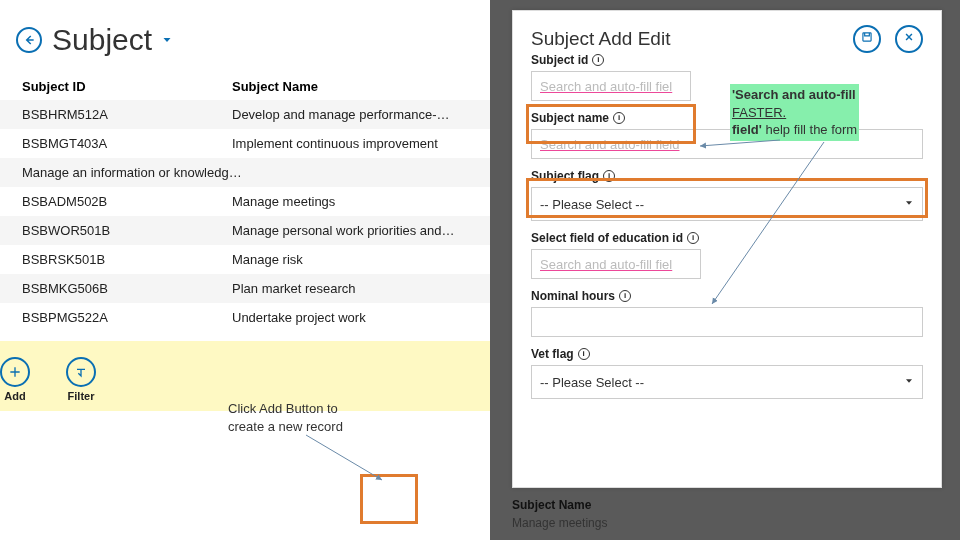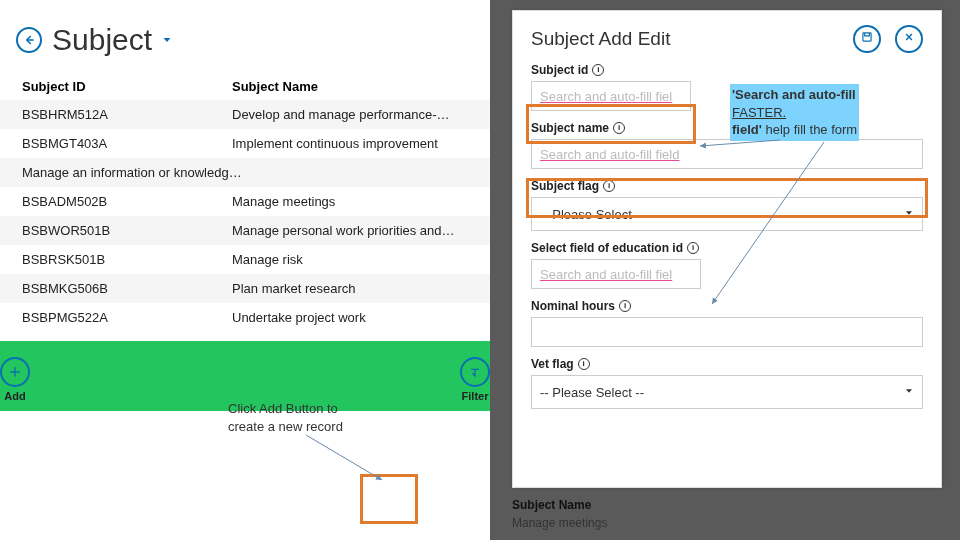--- a/index.html
+++ b/index.html
@@ -15,58 +15,58 @@
 .dropdown-toggle { margin-left: 8px; color: #0a6fb3; display: inline-flex; align-items: center; }
 .dropdown-toggle svg { width: 14px; height: 14px; }
 
 .table-head { display: flex; padding: 18px 16px 6px 22px; font-size: 13px; font-weight: 700; color: #000; }
 .col-id { width: 210px; }
 .col-name { flex: 1; }
 .row { display: flex; padding: 7px 16px 7px 22px; font-size: 13px; color: #222; align-items: center; }
 .row:nth-child(odd) { background: #f5f5f5; }
 .row:nth-child(even) { background: #fff; }
 
-.footer-bar { position: absolute; left: 0; bottom: 0; width: 100%; height: 70px; background: #22c55e; display: flex; align-items: center; justify-content: space-between; gap: 36px; padding-top: 6px; }
+.footer-bar { position: absolute; left: 0; bottom: 0; width: 100%; height: 70px; background: #fef9c3; display: flex; align-items: center; justify-content: flex-start; gap: 36px; padding-top: 6px; }
 .footer-btn { display: flex; flex-direction: column; align-items: center; cursor: pointer; }
 .footer-circle { width: 30px; height: 30px; border: 2px solid #0a6fb3; border-radius: 50%; display: flex; align-items: center; justify-content: center; }
 .footer-circle svg { width: 16px; height: 16px; stroke: #0a6fb3; fill: none; stroke-width: 2; }
 .footer-label { font-size: 11px; font-weight: 600; color: #222; margin-top: 3px; }
 .add-highlight { position: absolute; bottom: 16px; left: 360px; width: 58px; height: 50px; border: 3px solid #e07b2e; pointer-events: none; }
 
 
 .callout-left { position: absolute; left: 228px; top: 400px; font-size: 13px; color: #333; line-height: 1.35; }
 
 
 .right-dim { position: absolute; left: 490px; top: 0; width: 470px; height: 540px; background: #5a5a5a; }
 .dim-snippet { position: absolute; left: 512px; top: 498px; font-size: 12px; color: #111; font-weight: 700; }
 .dim-snippet2 { position: absolute; left: 512px; top: 516px; font-size: 12px; color: #333; }
 
 
 .panel { position: absolute; left: 512px; top: 10px; width: 430px; height: 478px; background: #fff; border: 1px solid #ddd; box-shadow: 0 0 4px rgba(0,0,0,0.15); overflow: hidden; }
 .panel-inner { padding: 14px 18px 10px 18px; height: 100%; overflow: hidden; }
-.panel-head { display: flex; align-items: center; justify-content: space-between; margin-bottom: 10px; }
+.panel-head { display: flex; align-items: center; justify-content: space-between; }
 .panel-title { font-size: 19px; color: #333; font-weight: 400; }
 .panel-actions { display: flex; gap: 14px; }
 .circ-btn { width: 28px; height: 28px; border: 2px solid #0a6fb3; border-radius: 50%; display: flex; align-items: center; justify-content: center; cursor: pointer; }
 .circ-btn .cross svg, .circ-btn .save svg { width: 14px; height: 14px; stroke: #0a6fb3; }
 
 .field-group { margin-bottom: 10px; }
 .field-label { font-size: 12px; font-weight: 600; color: #222; display: flex; align-items: center; gap: 4px; margin-bottom: 4px; }
 .info-icon { width: 12px; height: 12px; border: 1.5px solid #333; border-radius: 50%; display: inline-flex; align-items: center; justify-content: center; font-size: 8px; font-weight: 700; line-height: 1; }
 .text-input { width: 100%; height: 30px; border: 1px solid #ccc; padding: 0 8px; font-size: 13px; color: #ec4899; outline: none; text-decoration: underline; }
 .text-input::placeholder { color: #bbb; }
 .select-wrap { position: relative; width: 100%; }
 .select-input { width: 100%; height: 30px; border: 1px solid #ccc; padding: 16px 8px; font-size: 13px; color: #333; background: #fff; appearance: none; outline: none; cursor: pointer; }
 .select-caret { position: absolute; right: 8px; top: 50%; transform: translateY(-50%); pointer-events: none; }
 .select-caret svg { width: 12px; height: 12px; }
 
 .hl-box1 { position: absolute; left: 526px; top: 104px; width: 170px; height: 40px; border: 3px solid #e07b2e; pointer-events: none; }
 .hl-box2 { position: absolute; left: 526px; top: 178px; width: 402px; height: 40px; border: 3px solid #e07b2e; pointer-events: none; }
 
-.callout-right { position: absolute; left: 730px; top: 84px; font-size: 13px; color: #333; line-height: 1.35; background: #7dd3fc; padding: 2px; }
+.callout-right { position: absolute; left: 730px; top: 84px; font-size: 13px; color: #333; line-height: 1.35; background: #86efac; padding: 2px; }
 .callout-right b { font-weight: 700; }
 .callout-right u { text-decoration: underline; }
 
 .arrows { position: absolute; left: 0; top: 0; width: 960px; height: 540px; pointer-events: none; }
 </style>
 </head>
 <body>
 
 <div class="stage">
 

